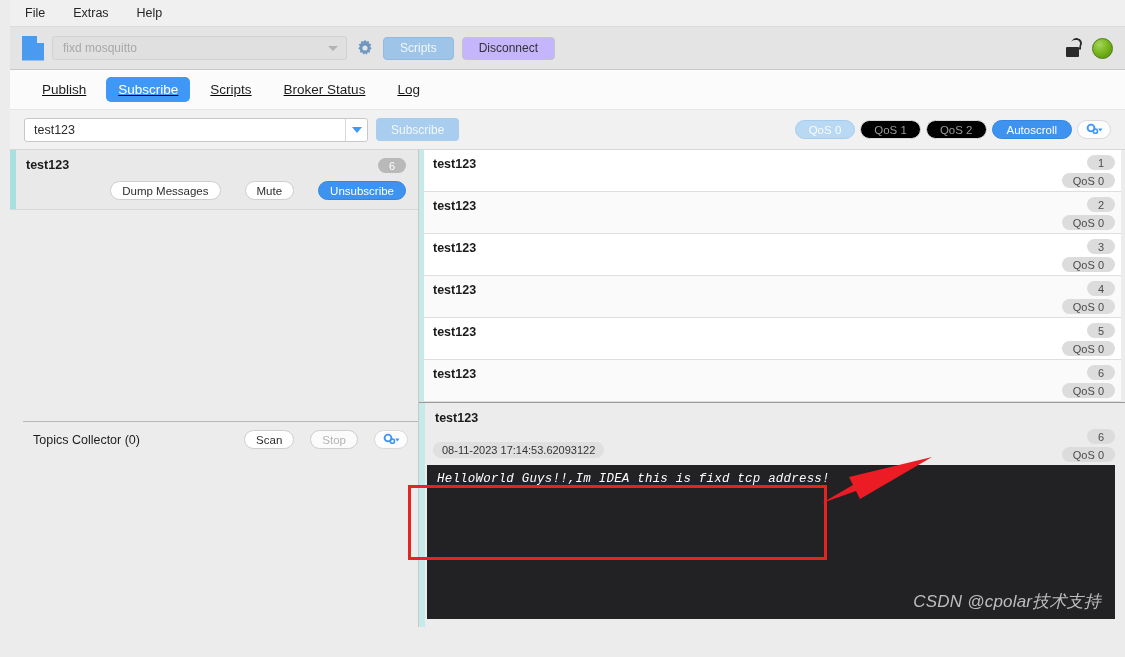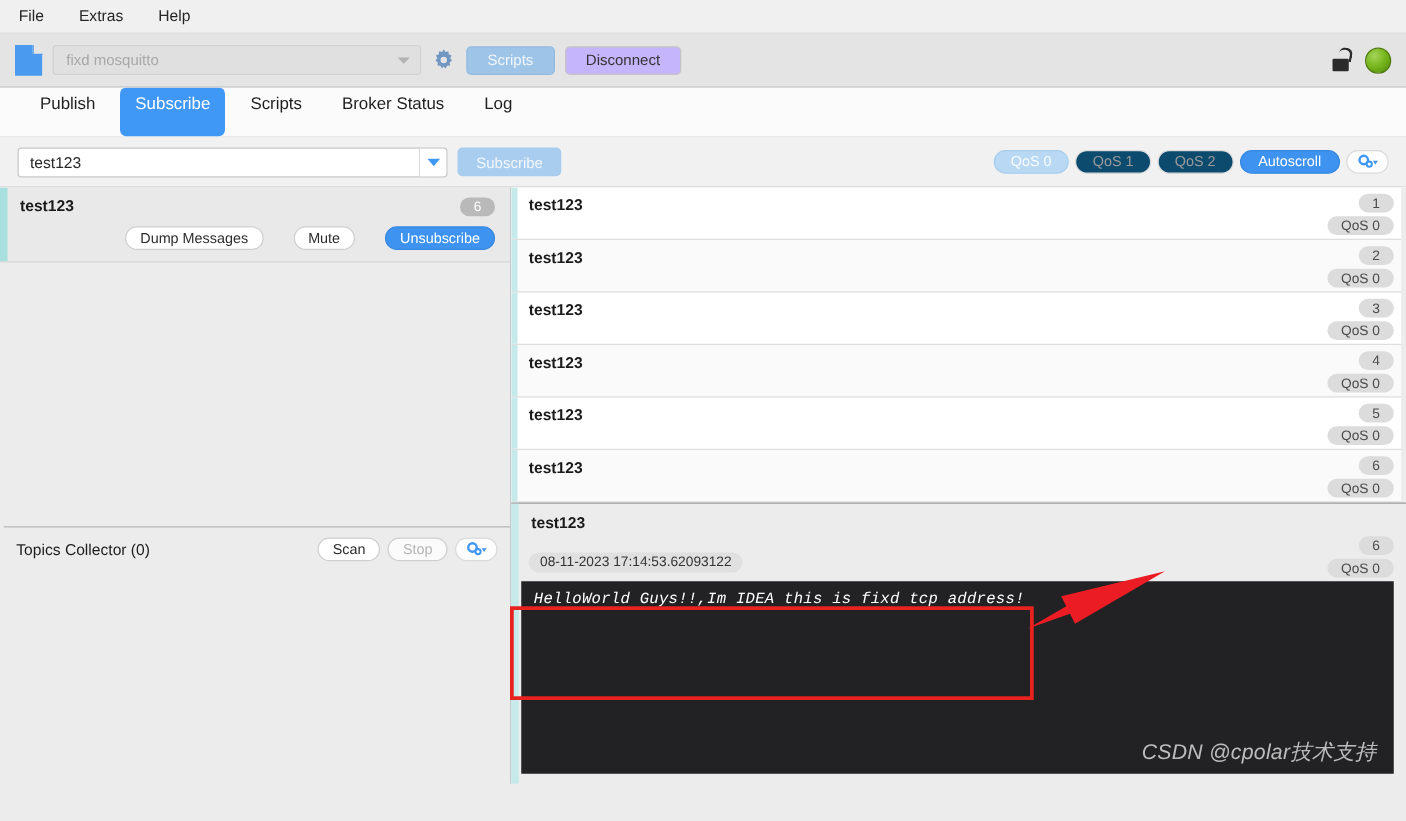--- a/index.html
+++ b/index.html
@@ -2,21 +2,21 @@
 <html><head>
 <meta charset="utf-8">
 <style>
   * { box-sizing: border-box; margin: 0; padding: 0; }
   html, body {
     width: 1125px; height: 657px;
     font-family: "Liberation Sans", sans-serif;
     background: #ececec;
     overflow: hidden;
   }
-  #app { position: relative; width: 1125px; height: 657px; background: #ececec; }
+  #app { position: relative; width: 1125px; height: 657px; background: #ececec; padding-left: 10px; }
 
   
   .menubar {
     height: 27px; background: #f0f0f0;
     border-bottom: 1px solid #dcdcdc;
     display: flex; align-items: center; padding-left: 12px; gap: 22px;
   }
   .menubar .mi { font-size: 12.5px; color: #262626; cursor: default; padding: 2px 3px; }
 
   
@@ -63,22 +63,22 @@
     border-radius: 6px 6px 0 0; transform: rotate(12deg);
   }
   .led {
     width: 21px; height: 21px; border-radius: 50%;
     background: radial-gradient(circle at 35% 30%, #a5d45a 0%, #79b81f 45%, #4e8a0a 100%);
     border: 1px solid #4e7a10;
   }
 
   
   .tabstrip {
-    height: 40px; background: #fbfbfb; display: flex; 
-    padding-left: 20px; gap: 8px; border-bottom: 1px solid #e6e6e6;
+    height: 40px; background: #fbfbfb; display: flex; align-items: center;
+    padding-left: 20px; gap: 8px; border-bottom: 1px solid #e6e6e6; text-decoration: underline;
   }
   .tab { font-size: 13.5px; color: #1f1f1f; padding: 5px 12px; border-radius: 5px; cursor: pointer; }
   .tab.active { background: #3f97f6; color: #fff; }
 
   
   .subbar {
     height: 40px; background: #f1f1f1; display: flex; align-items: center;
     padding: 0 14px; gap: 8px; position: relative; border-bottom: 1px solid #d7d7d7;
   }
   .topic-input {
@@ -93,21 +93,21 @@
   .dd-caret { width: 0; height: 0; border-left: 5px solid transparent; border-right: 5px solid transparent; border-top: 6px solid #3f97f6; }
   .btn-subscribe {
     height: 23px; border-radius: 4px; background: #a9cdee; color: #f2f7fc;
     font-size: 12px; display: flex; align-items: center; justify-content: center;
     padding: 0 15px; cursor: pointer;
   }
   .subbar .pills { margin-left: auto; display: flex; align-items: center; gap: 5px; }
   .qpill {
     height: 19px; border-radius: 10px; font-size: 11.5px; padding: 0 13px;
     display: flex; align-items: center; justify-content: center; cursor: pointer;
-    background: #0c4a6e; border: 1px solid #dadada; color: #9a9a9a;
+    background: #000000; border: 1px solid #dadada; color: #9a9a9a;
   }
   .qpill.sel { background: #b8d8f4; border-color: #a7cdee; color: #fafcfe; }
   .qpill.autoscroll { background: #3d93ef; border-color: #3486e0; color: #fff; padding: 0 14px; }
   .cfg-pill {
     height: 19px; min-width: 34px; border-radius: 10px; background: #fdfdfd; border: 1px solid #dadada;
     display: flex; align-items: center; justify-content: center; gap: 2px; cursor: pointer; padding: 0 7px;
   }
 
   
   .body { position: relative; height: 477px; display: flex; }
@@ -131,25 +131,25 @@
   .topic-card .row2 { display: flex; justify-content: flex-end; gap: 24px; margin-top: 8px; }
   .mini-btn {
     height: 19px; border-radius: 10px; font-size: 11.5px; padding: 0 11px;
     display: flex; align-items: center; justify-content: center; cursor: pointer;
     background: #fff; border: 1px solid #cfcfcf; color: #2d2d2d;
   }
   .mini-btn.primary { background: #3d93ef; border-color: #3486e0; color: #fff; }
 
   
   .collector {
-    position: absolute; left: 3px; right: 0; top: 271px; height: 36px; background: #ececec;
+    position: absolute; left: 13px; right: 0; top: 271px; height: 36px; background: #ececec;
     border-top: 1px solid #b7b7b7; display: flex; align-items: center; padding: 0 10px; gap: 6px;
   }
   .collector .ctitle { font-size: 12.5px; color: #1e1e1e; }
-  .collector .cbtns { margin-left: auto; display: flex; align-items: center; gap: 6px; }
+  .collector .cbtns { margin-left: auto; display: flex; align-items: center; gap: 16px; }
   .mini-btn.disabled { color: #b4b4b4; background: #fbfbfb; }
   .collector-body { position: absolute; left: 0; right: 0; top: 307px; bottom: 0; background: #ececec; }
 
   
   .msg-list { position: absolute; left: 0; right: 0; top: 0; height: 252px; overflow: hidden; background: #fff; }
   .msg-row {
     position: relative; height: 42px; border-bottom: 1px solid #dedede;
     padding: 7px 12px 0 14px; cursor: pointer;
   }
   .msg-row.alt { background: #fafafa; }

